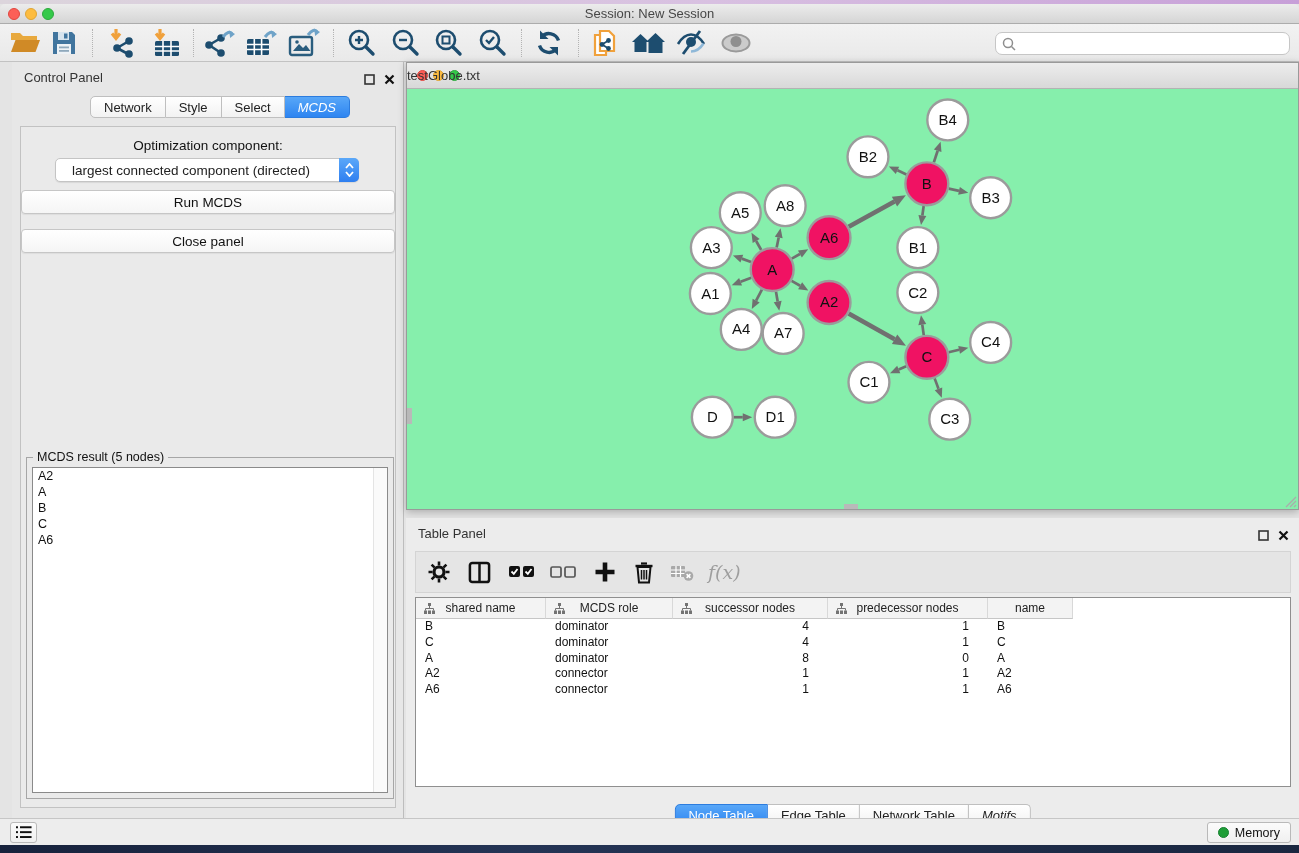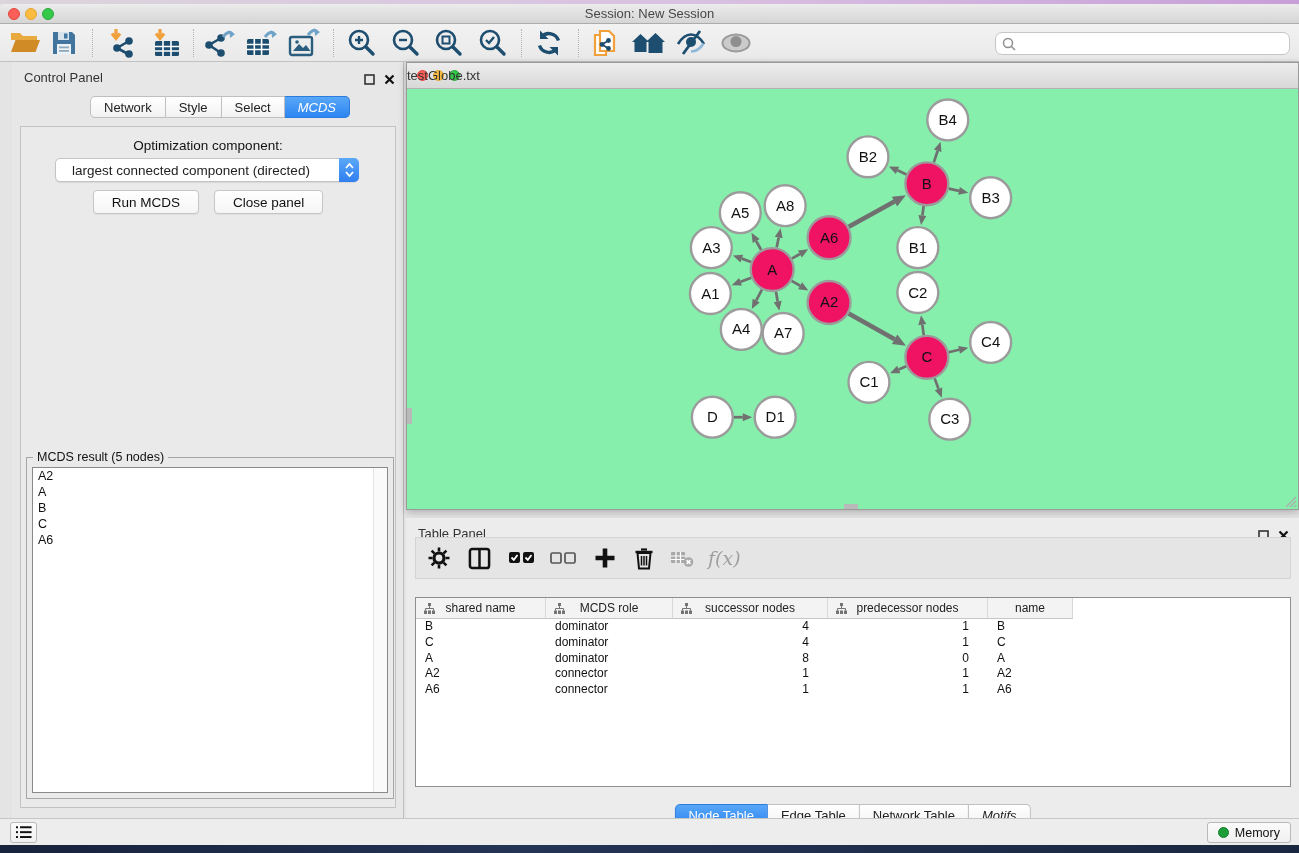--- a/index.html
+++ b/index.html
@@ -51,21 +51,21 @@
   .cp-box { position:absolute; left:8px; right:7px; top:64px; bottom:10px;
     border:1px solid #C2C2C2; background:#EAEAEA; }
   .opt-label { position:absolute; top:11px; width:100%; text-align:center; font-size:13.5px; color:#111; }
   .mac-select { position:absolute; left:34px; right:36px; top:31px; height:24px;
     background:#fff; border:1px solid #C4C4C4; border-radius:5px;
     display:flex; align-items:center; box-shadow:0 1px 1px rgba(0,0,0,.08);padding-left:8px; }
   .mac-select .value { flex:1; font-size:13.5px; padding:0 8px; white-space:nowrap; overflow:hidden; }
   .mac-select .stepper { width:20px; align-self:stretch; margin:-1px -1px -1px 0;
     background:linear-gradient(#5BA8F9,#2F7FF0); border-radius:0 5px 5px 0;
     display:flex; flex-direction:column; align-items:center; justify-content:center; gap:2px; }
-  .btn-row { position:absolute; top:63px; left:0; width:100%; display:flex; justify-content:center; gap:15px; }
+  .btn-row { position:absolute; top:63px; left:0; width:100%; display:flex; justify-content:center; gap:15px;flex-direction:column; }
   .mac-btn { background:linear-gradient(#FFFFFF,#F5F5F5); border:1px solid #C6C6C6; border-radius:4px;
     font-size:13.5px; height:24px; padding:0 18px; color:#111; box-shadow:0 1px 1px rgba(0,0,0,.06);
     font-family:"Liberation Sans",sans-serif; }
   .fieldset { position:absolute; left:5px; width:368px; top:330px; bottom:8px;
     border:1px solid #A6A6A6; }
   .fieldset .legend { position:absolute; top:-8px; left:6px; background:#EAEAEA;
     padding:0 4px; font-size:12.5px; color:#111; }
   .listbox { position:absolute; left:5px; right:5px; top:9px; bottom:5px;
     background:#fff; border:1px solid #8A8A8A; }
   .listbox .scrolltrack { position:absolute; right:0; top:0; bottom:0; width:14px;
@@ -78,21 +78,21 @@
     background:linear-gradient(#EDEDED,#D8D8D8); border-bottom:1px solid #B3B3B3; }
   .net-titlebar .traffic { width:11px; height:11px; top:7px; }
   .net-title { position:absolute; width:100%; text-align:left; font-size:13px; color:#333; line-height:26px; }
   .net-canvas { position:absolute; left:0; top:26px; right:0; bottom:0; background:#86efac; }
   .net-canvas svg { width:100%; height:100%; display:block; }
   .vscroll-thumb { position:absolute; left:0; top:345px; width:5px; height:16px; background:#B9B9B9; }
   .hscroll-thumb { position:absolute; left:437px; bottom:0; width:14px; height:5px; background:#B9B9B9; }
   .resize-grip { position:absolute; right:1px; bottom:1px; width:14px; height:14px; overflow:hidden; }
   
   .table-panel { position:absolute; left:406px; top:518px; width:893px; bottom:35px; background:#ECECEC; }
-  .tp-toolbar { position:absolute; left:9px; right:8px; top:19px; height:42px;
+  .tp-toolbar { position:absolute; left:9px; right:8px; top:33px; height:42px;
     background:#E5E5E5; border:1px solid #D4D4D4; display:flex; align-items:center; }
   .tp-tool { display:flex; align-items:center; justify-content:center; height:30px; }
   .fx-label { font-family:"DejaVu Serif", serif; font-style:italic; font-size:19px; color:#9E9E9E; }
   .tp-table { position:absolute; left:9px; right:8px; top:79px; height:190px;
     background:#fff; border:1px solid #8F8F8F; overflow:hidden; }
   .thead { display:flex; height:21px; }
   .th { position:relative; background:#F3F3F3; border-right:1px solid #D8D8D8; border-bottom:1px solid #C6C6C6;
     font-size:12px; color:#222; display:flex; align-items:center; justify-content:center; }
   .th .hicon { position:absolute; left:8px; top:5px; }
   .trow { display:flex; height:15.8px; }

